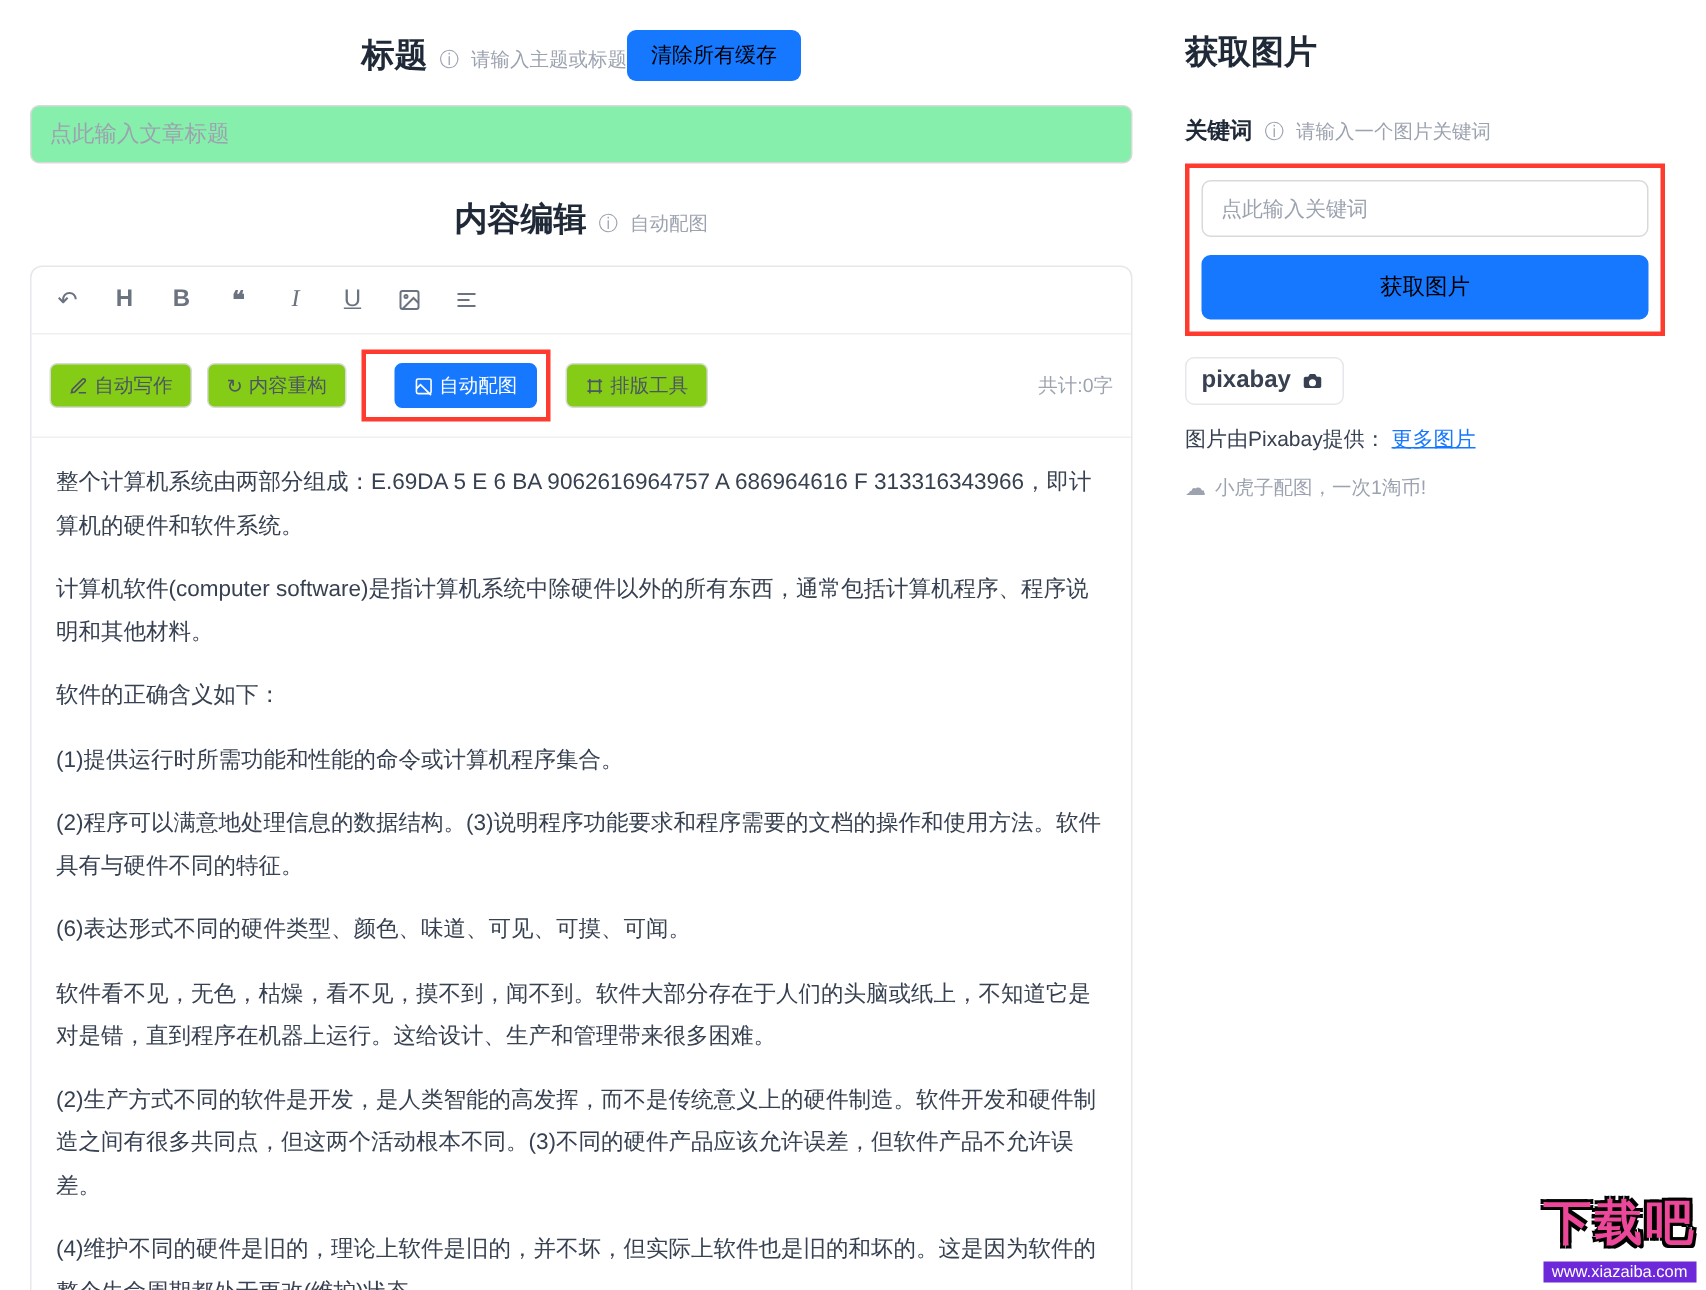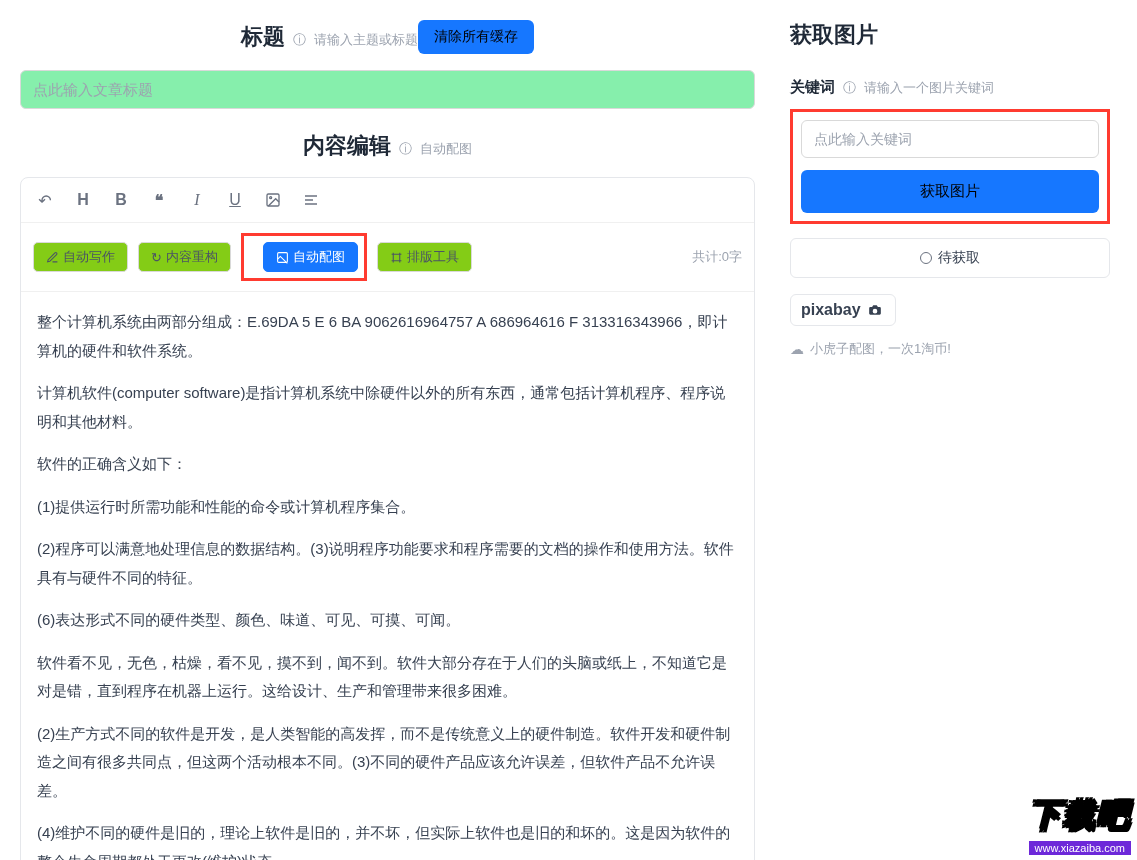--- a/index.html
+++ b/index.html
@@ -171,24 +171,23 @@
 
     .watermark {
       position: absolute;
       right: 6px;
       bottom: 4px;
       text-align: right;
     }
     .wm-top {
       font-size: 32px;
       font-weight: 900;
-      color: #000000;
+      color: #ec4899;
       text-shadow: 2px 2px 0 #000, -2px -2px 0 #000, 2px -2px 0 #000, -2px 2px 0 #000;
       letter-spacing: 2px;
-      font-style: italic;
     }
     .wm-bottom {
       background: #6d28d9;
       color: #fff;
       font-size: 11px;
       padding: 1px 6px;
       display: inline-block;
     }
 
     .svg-icon { width: 16px; height: 16px; }
@@ -290,32 +289,32 @@
         <span class="keyword-title">关键词</span>
         <span class="hint-icon">ⓘ</span>
         <span class="hint-text">请输入一个图片关键词</span>
       </div>
 
       <div class="red-box-side">
         <input class="keyword-input" type="text" placeholder="点此输入关键词" style="">
         <button class="btn-primary wide">获取图片</button>
       </div>
 
-      <div class="pending-box">
-        <span class="circle-icon"></span>
-        <span>待获取</span>
-      </div>
 
       <div class="pixabay-logo">
         <span>pixabay</span>
         <svg viewBox="0 0 24 24" width="20" height="14" fill="currentColor">
             <path d="M4 7h3l2-3h6l2 3h3a2 2 0 012 2v9a2 2 0 01-2 2H4a2 2 0 01-2-2V9a2 2 0 012-2zm8 3a4 4 0 100 8 4 4 0 000-8z"></path>
           </svg>
       </div>
 
+      <div class="credit-text">
+        <span>图片由Pixabay提供：</span>
+        <a class="credit-link">更多图片</a>
+      </div>
 
       <div class="tip-text">
         <span class="cloud-icon">☁</span>
         <span>小虎子配图，一次1淘币!</span>
       </div>
     </div>
   </div>
 </div>
 
 <div class="watermark">

